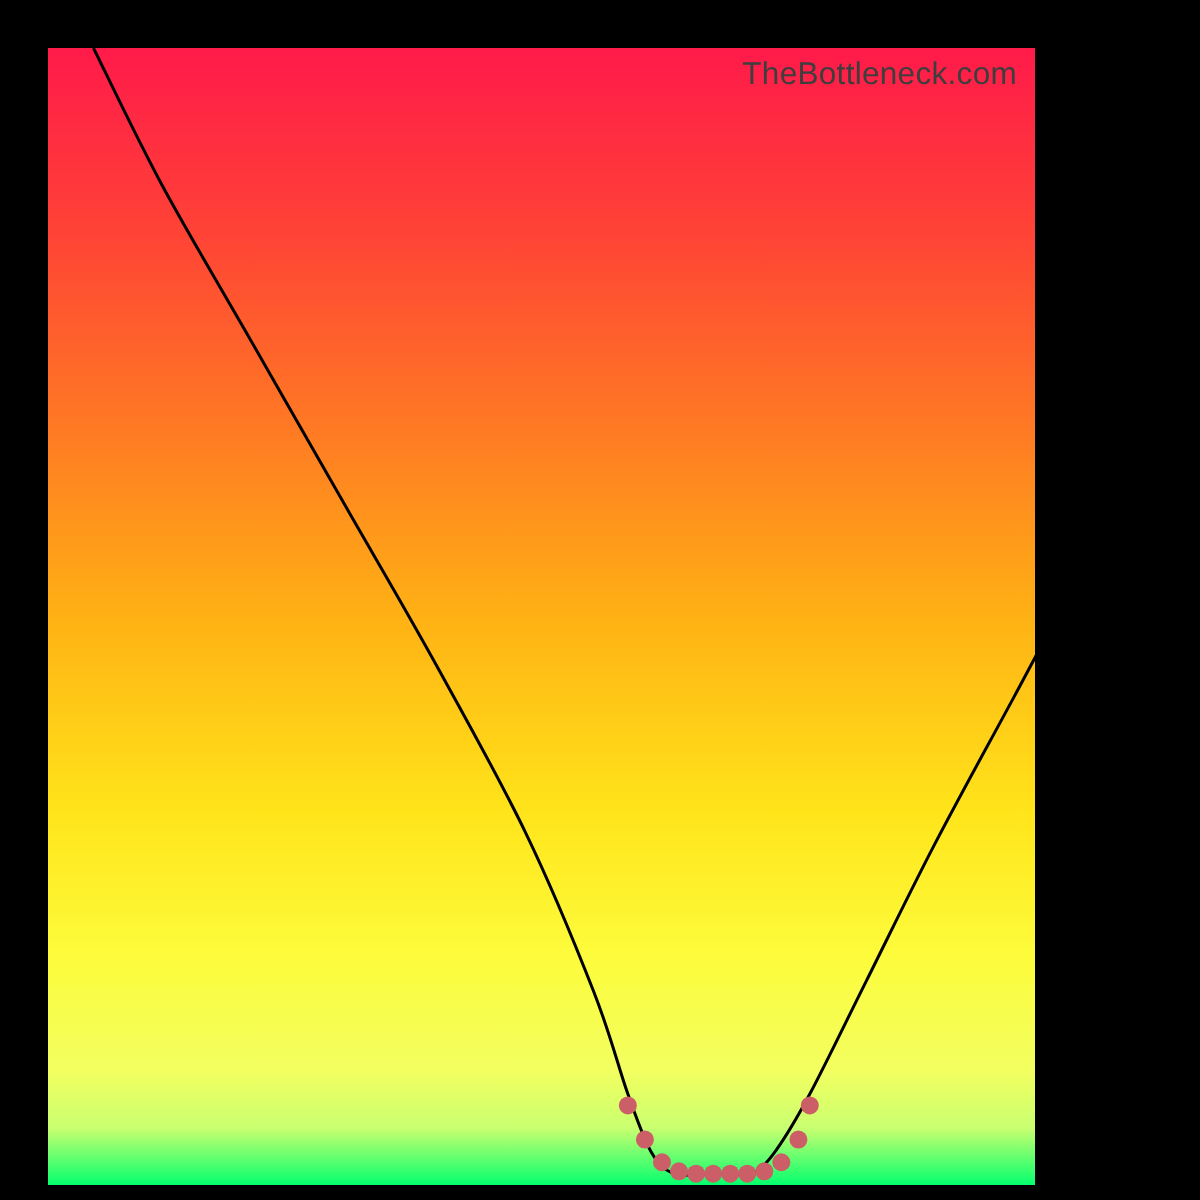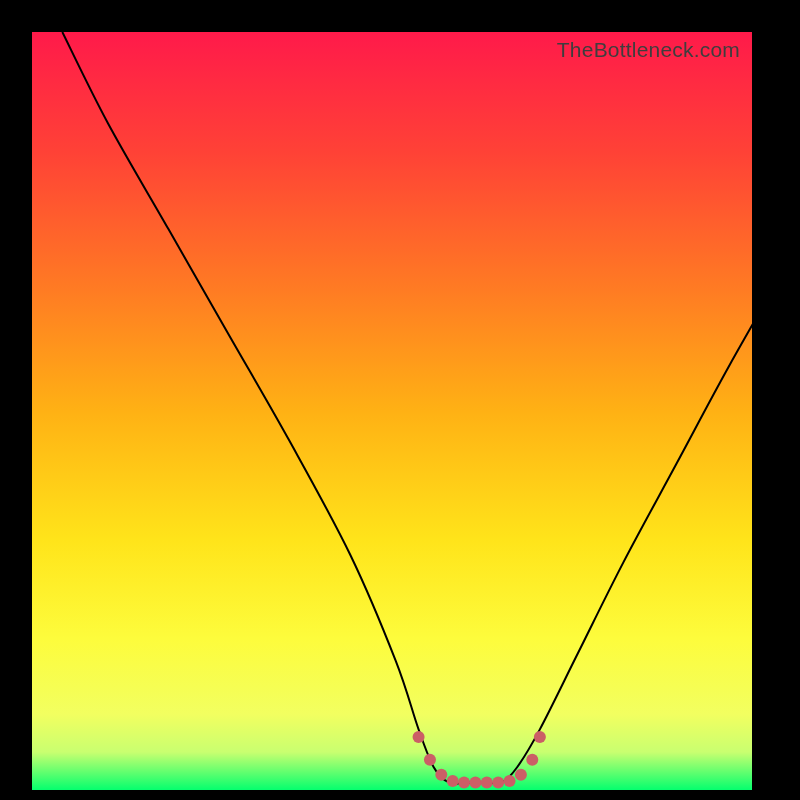--- a/index.html
+++ b/index.html
@@ -14,21 +14,21 @@
   .stage {
     position: relative;
     width: 800px;
     height: 800px;
     background: #000;
   }
   .plot {
     position: absolute;
     left: 32px;
     top: 32px;
-    width: 720px;
+    width: 658px;
     height: 758px;
     background: linear-gradient(to bottom,
        var(--c0) 0%,
        var(--c1) 16%,
        var(--c2) 33%,
        var(--c3) 50%,
        var(--c4) 67%,
        var(--c5) 80%,
        var(--c6) 90%,
        var(--c7) 95%,

